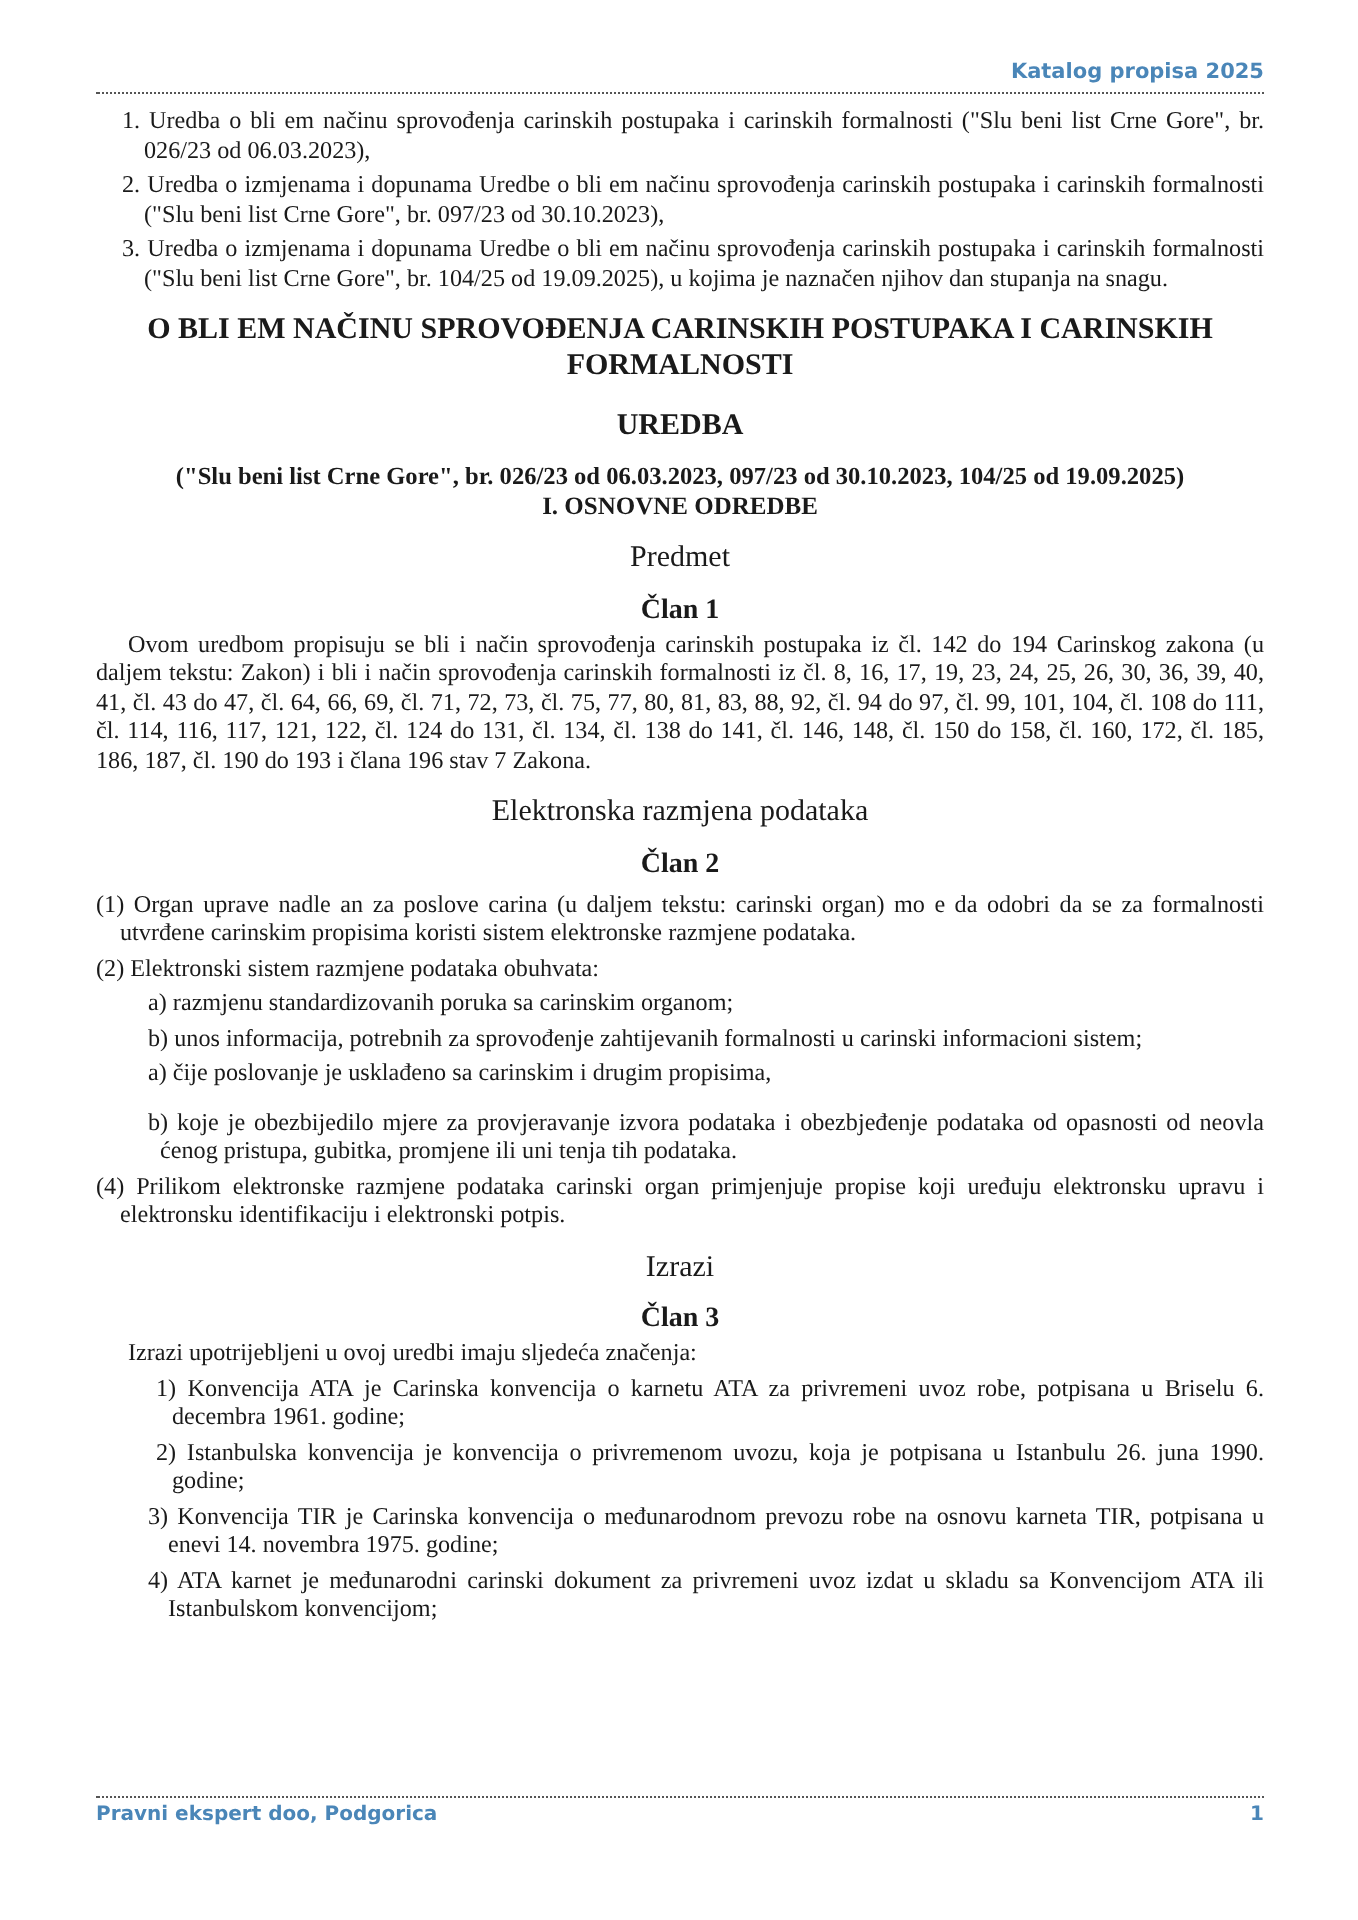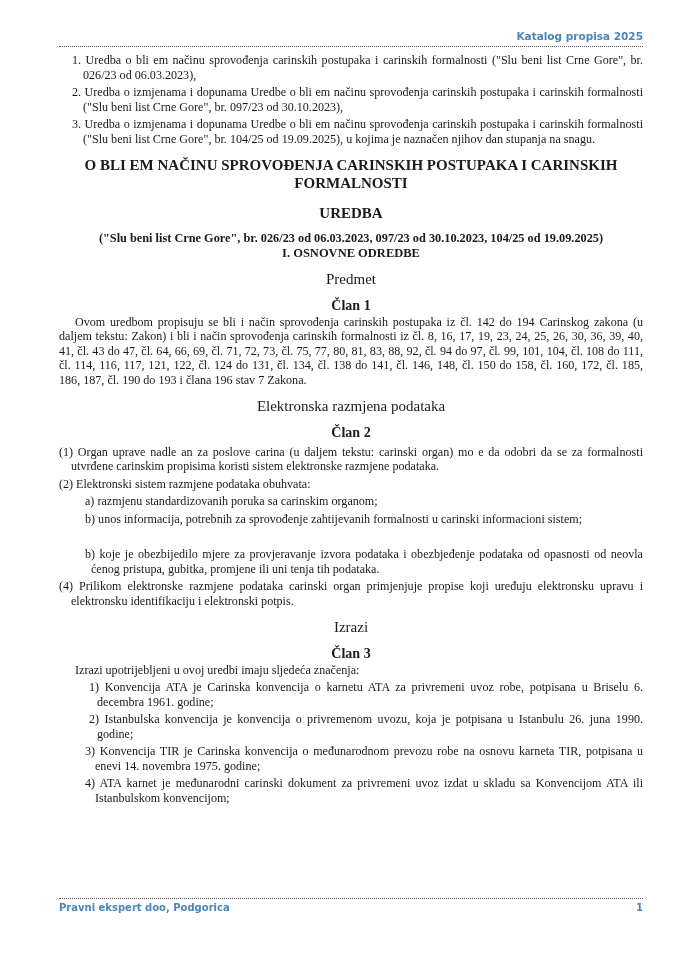--- a/index.html
+++ b/index.html
@@ -1,36 +1,36 @@
 <!DOCTYPE html>
 <html><head>
 <meta charset="utf-8">
 <style>
   html, body { margin:0; padding:0; background:#ffffff; }
   body { width:679px; height:960px; position:relative; overflow:hidden; font-family:"Liberation Serif", serif; color:#1a1a1a; }
-  .page { position:absolute; left:12px; top:0; width:555px; height:960px;border-radius:29px; }
+  .page { position:absolute; left:1px; top:0; width:555px; height:960px;border-radius:29px; }
   .hdr { position:absolute; left:47px; width:584px; top:30px; height:16px; border-bottom:1px dotted #555; }
   .hdr-title { position:absolute; right:0; top:0; font-family:"DejaVu Sans", sans-serif; font-weight:bold; font-size:10.5px; color:#4a86b8; }
   .ftr { position:absolute; left:47px; width:584px; top:898px; border-top:1px dotted #555; height:18px; }
   .ftr-left { position:absolute; left:0; top:3px; font-family:"DejaVu Sans", sans-serif; font-weight:bold; font-size:10px; color:#4a86b8; }
   .ftr-right { position:absolute; right:0; top:3px; font-family:"DejaVu Sans", sans-serif; font-weight:bold; font-size:10px; color:#4a86b8; }
   .content { position:absolute; left:47px; top:50px; width:584px; font-size:12.1px; line-height:14.5px; }
   p { margin:0; text-align:justify; }
   .indent { text-indent:16px; }
   .list-num { padding-left:24px; text-indent:-11px; margin-top:3px; }
   .center { text-align:center; }
   .h-uredba { font-weight:bold; font-size:15px; margin-top:12px; line-height:18px; }
   .h-title { font-weight:bold; font-size:15px; line-height:18px; margin-top:10px; }
   .h-ref { font-weight:bold; font-size:12.3px; margin-top:9px; }
   .h-sect { font-weight:bold; font-size:12.5px; margin-top:0; }
   .h-sub { font-weight:normal; font-size:15px; margin-top:12px; }
   .h-clan { font-weight:bold; font-size:14px; margin-top:10px; line-height:18px; }
   .para { padding-left:12px; text-indent:-12px; margin-top:3px; }
   .sub { padding-left:26px; margin-top:3px; }
-  .sub-b { padding-left:32px; text-indent:-6px; margin-top:21px; }
+  .sub-b { padding-left:32px; text-indent:-6px; margin-top:10px; }
   .def { padding-left:38px; text-indent:-8px; margin-top:3px; }
   .def-l { padding-left:36px; text-indent:-10px; margin-top:3px; }
 </style>
 </head>
 <body>
 
 <div class="page">
   <div class="hdr">
     <span class="hdr-title">Katalog propisa 2025</span>
   </div>
@@ -48,20 +48,21 @@
     <p class="center h-sub">Predmet</p>
     <p class="center h-clan">Član 1</p>
     <p class="indent">Ovom uredbom propisuju se bli   i način sprovođenja carinskih postupaka iz čl. 142 do 194 Carinskog zakona (u daljem tekstu: Zakon) i bli   i način sprovođenja carinskih formalnosti iz čl. 8, 16, 17, 19, 23, 24, 25, 26, 30, 36, 39, 40, 41, čl. 43 do 47, čl. 64, 66, 69, čl. 71, 72, 73, čl. 75, 77, 80, 81, 83, 88, 92, čl. 94 do 97, čl. 99, 101, 104, čl. 108 do 111, čl. 114, 116, 117, 121, 122, čl. 124 do 131, čl. 134, čl. 138 do 141, čl. 146, 148, čl. 150 do 158, čl. 160, 172, čl. 185, 186, 187, čl. 190 do 193 i člana 196 stav 7 Zakona.</p>
 
     <p class="center h-sub">Elektronska razmjena podataka</p>
     <p class="center h-clan">Član 2</p>
     <p class="para">(1) Organ uprave nadle   an za poslove carina (u daljem tekstu: carinski organ) mo   e da odobri da se za formalnosti utvrđene carinskim propisima koristi sistem elektronske razmjene podataka.</p>
     <p class="para">(2) Elektronski sistem razmjene podataka obuhvata:</p>
     <p class="sub">a) razmjenu standardizovanih poruka sa carinskim organom;</p>
     <p class="sub">b) unos informacija, potrebnih za sprovođenje zahtijevanih formalnosti u carinski informacioni sistem;</p>
+    <p class="sub">a) čije poslovanje je usklađeno sa carinskim i drugim propisima,</p>
     <p class="sub-b">b) koje je obezbijedilo mjere za provjeravanje izvora podataka i obezbjeđenje podataka od opasnosti od neovla   ćenog pristupa, gubitka, promjene ili uni   tenja tih podataka.</p>
     <p class="para">(4) Prilikom elektronske razmjene podataka carinski organ primjenjuje propise koji uređuju elektronsku upravu i elektronsku identifikaciju i elektronski potpis.</p>
 
     <p class="center h-sub">Izrazi</p>
     <p class="center h-clan">Član 3</p>
     <p class="indent">Izrazi upotrijebljeni u ovoj uredbi imaju sljedeća značenja:</p>
     <p class="def">1) Konvencija ATA je Carinska konvencija o karnetu ATA za privremeni uvoz robe, potpisana u Briselu 6. decembra 1961. godine;</p>
     <p class="def">2) Istanbulska konvencija je konvencija o privremenom uvozu, koja je potpisana u Istanbulu 26. juna 1990. godine;</p>
     <p class="def-l">3) Konvencija TIR je Carinska konvencija o međunarodnom prevozu robe na osnovu karneta TIR, potpisana u    enevi 14. novembra 1975. godine;</p>
     <p class="def-l">4) ATA karnet je međunarodni carinski dokument za privremeni uvoz izdat u skladu sa Konvencijom ATA ili Istanbulskom konvencijom;</p>

